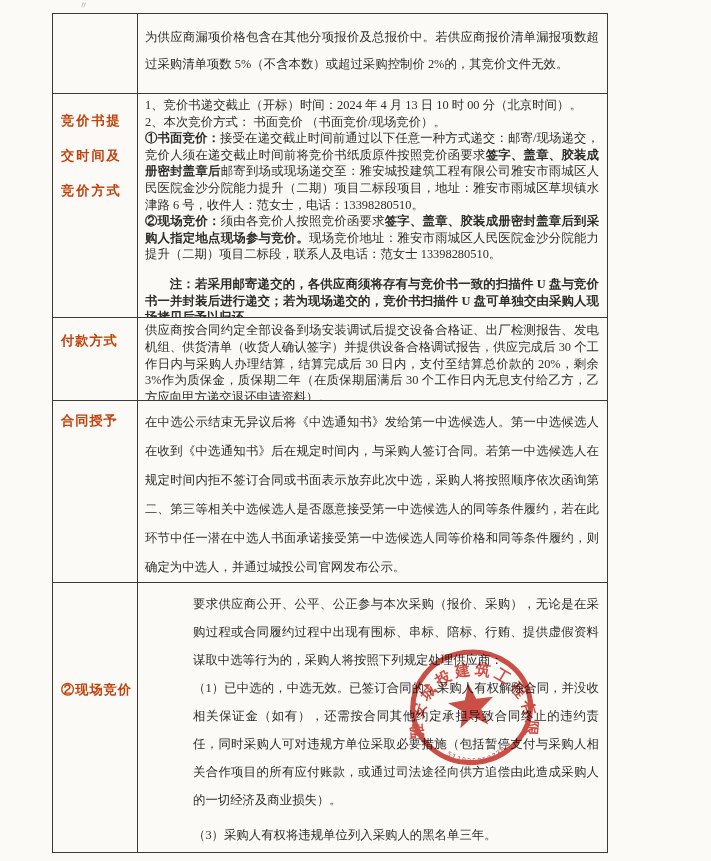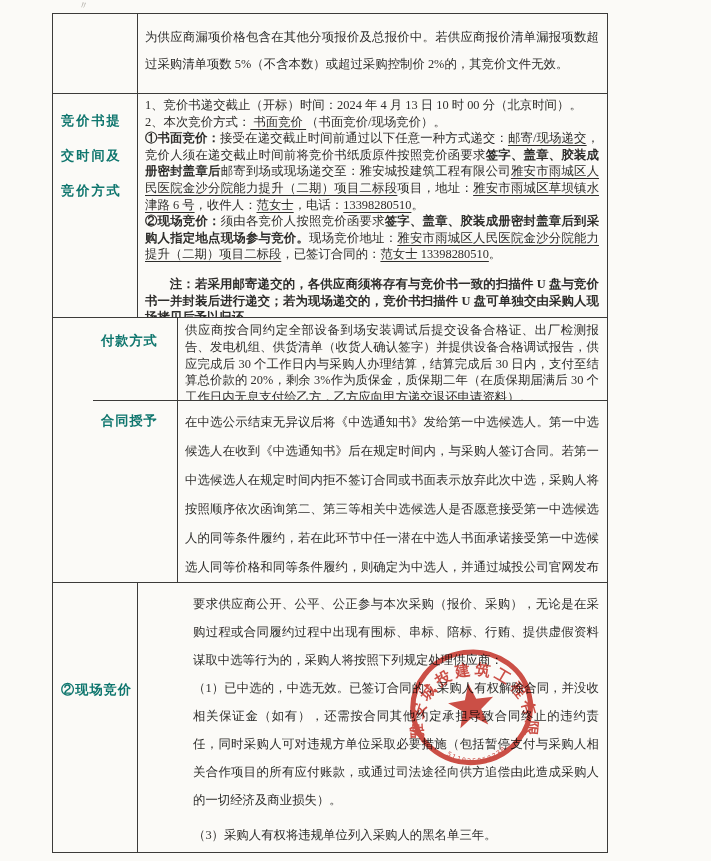--- a/index.html
+++ b/index.html
@@ -21,45 +21,45 @@
     position:absolute;left:52px;top:13px;width:556px;
     border:1.6px solid #3c3b39;
     box-sizing:border-box;
     background:transparent;
   }
   .row{display:flex;border-bottom:1.6px solid #3c3b39;box-sizing:border-box;}
   .row:last-child{border-bottom:none;}
   .label-cell{
     width:85px;box-sizing:border-box;flex:none;
     border-right:1.6px solid #3c3b39;
-    font-weight:bold;font-size:13.2px;color:#0f766e;
+    font-weight:bold;font-size:13.2px;color:#c2410c;
     padding-left:8px;padding-right:5px;
     letter-spacing:1px;line-height:20px;
     overflow:hidden;
   }
   .content-cell{
     flex:1;box-sizing:border-box;overflow:hidden;
     font-size:12.4px;color:#2e2d2b;
     padding:2px 8px 0 7px;
     text-align:justify;
   }
   .para{margin:0;}
   .para.indent{text-indent:2em;}
   .seg-b{font-weight:bold;}
-  .seg-u{text-decoration:underline;text-underline-offset:3px;text-decoration-thickness:1px;}
+  .seg-u{text-underline-offset:3px;text-decoration-thickness:1px;}
 
   
   .r0{height:80px;}  .r0 .content-cell{line-height:27px;padding-top:10px;}
   .r1{height:224px;} .r1 .content-cell{line-height:16.6px;padding-top:3px;}
                      .r1 .label-cell{padding-top:9px;line-height:35px;letter-spacing:2px;}
                      .r1 .para.indent{margin-top:13px;}
-  .r2{height:83px;margin-left:40px;}  .r2 .content-cell{line-height:16.8px;padding-top:4px;}
+  .r2{height:83px;}  .r2 .content-cell{line-height:16.8px;padding-top:4px;}
                      .r2 .label-cell{padding-top:13px;}
   .r3{height:182px;} .r3 .content-cell{line-height:29px;padding-top:7px;}
-                     .r3 .label-cell{padding-top:10px;margin-left:40px;}
+                     .r3 .label-cell{padding-top:10px;}
   .r4{height:269px;} .r4 .content-cell{line-height:28px;padding-top:7px;margin-left:48px;}
                      .r4 .label-cell{padding-top:97px;}
   .r4 .para:nth-child(3),.r4 .para:nth-child(4){margin-top:7px;}
 
   
   .stamp{
     position:absolute;left:398px;top:641px;width:148px;height:138px;
     mix-blend-mode:multiply;opacity:.88;
     transform:rotate(-8deg);
     pointer-events:none;
@@ -78,21 +78,21 @@
         <div class="content-cell">
           <p class="para"><span>为供应商漏项价格包含在其他分项报价及总报价中。若供应商报价清单漏报项数超过采购清单项数 5%（不含本数）或超过采购控制价 2%的，其竞价文件无效。</span></p>
         </div>
       </div>
       <div class="row r1">
         <div class="label-cell">竞价书提交时间及竞价方式</div>
         <div class="content-cell">
           <p class="para"><span>1、竞价书递交截止（开标）时间：2024 年 4 月 13 日 10 时 00 分（北京时间）。</span></p>
           <p class="para"><span>2、本次竞价方式：</span><span class="seg-u"> 书面竞价 </span><span>（书面竞价/现场竞价）。</span></p>
           <p class="para"><span class="seg-b">①书面竞价：</span><span>接受在递交截止时间前通过以下任意一种方式递交：</span><span class="seg-u">邮寄/现场递交</span><span>，竞价人须在递交截止时间前将竞价书纸质原件按照竞价函要求</span><span class="seg-b">签字、盖章、胶装成册密封盖章后</span><span>邮寄到场或现场递交至：雅安城投建筑工程有限公司</span><span class="seg-u">雅安市雨城区人民医院金沙分院能力提升（二期）项目二标段</span><span>项目，地址：</span><span class="seg-u">雅安市雨城区草坝镇水津路 6 号</span><span>，收件人：</span><span class="seg-u">范女士</span><span>，电话：</span><span class="seg-u">13398280510</span><span>。</span></p>
-          <p class="para"><span class="seg-b">②现场竞价：</span><span>须由各竞价人按照竞价函要求</span><span class="seg-b">签字、盖章、胶装成册密封盖章后到采购人指定地点现场参与竞价。</span><span>现场竞价地址：</span><span class="seg-u">雅安市雨城区人民医院金沙分院能力提升（二期）项目二标段</span><span>，已签订合同的：</span><span class="seg-u">范女士 13398280510</span><span>。</span></p>
+          <p class="para"><span class="seg-b">②现场竞价：</span><span>须由各竞价人按照竞价函要求</span><span class="seg-b">签字、盖章、胶装成册密封盖章后到采购人指定地点现场参与竞价。</span><span>现场竞价地址：</span><span class="seg-u">雅安市雨城区人民医院金沙分院能力提升（二期）项目二标段</span><span>，联系人及电话：</span><span class="seg-u">范女士 13398280510</span><span>。</span></p>
           <p class="para indent"><span class="seg-b">注：若采用邮寄递交的，各供应商须将存有与竞价书一致的扫描件 U 盘与竞价书一并封装后进行递交；若为现场递交的，竞价书扫描件 U 盘可单独交由采购人现场拷贝后予以归还。</span></p>
         </div>
       </div>
       <div class="row r2">
         <div class="label-cell">付款方式</div>
         <div class="content-cell">
           <p class="para"><span>供应商按合同约定全部设备到场安装调试后提交设备合格证、出厂检测报告、发电机组、供货清单（收货人确认签字）并提供设备合格调试报告，供应完成后 30 个工作日内与采购人办理结算，结算完成后 30 日内，支付至结算总价款的 20%，剩余 3%作为质保金，质保期二年（在质保期届满后 30 个工作日内无息支付给乙方，乙方应向甲方递交退还申请资料）。</span></p>
         </div>
       </div>
       <div class="row r3">

